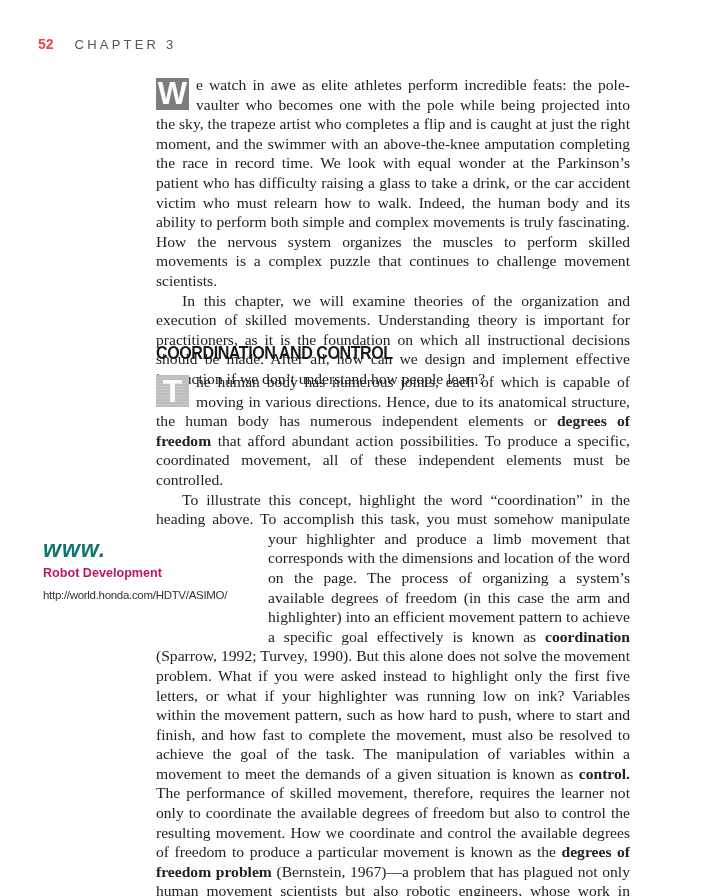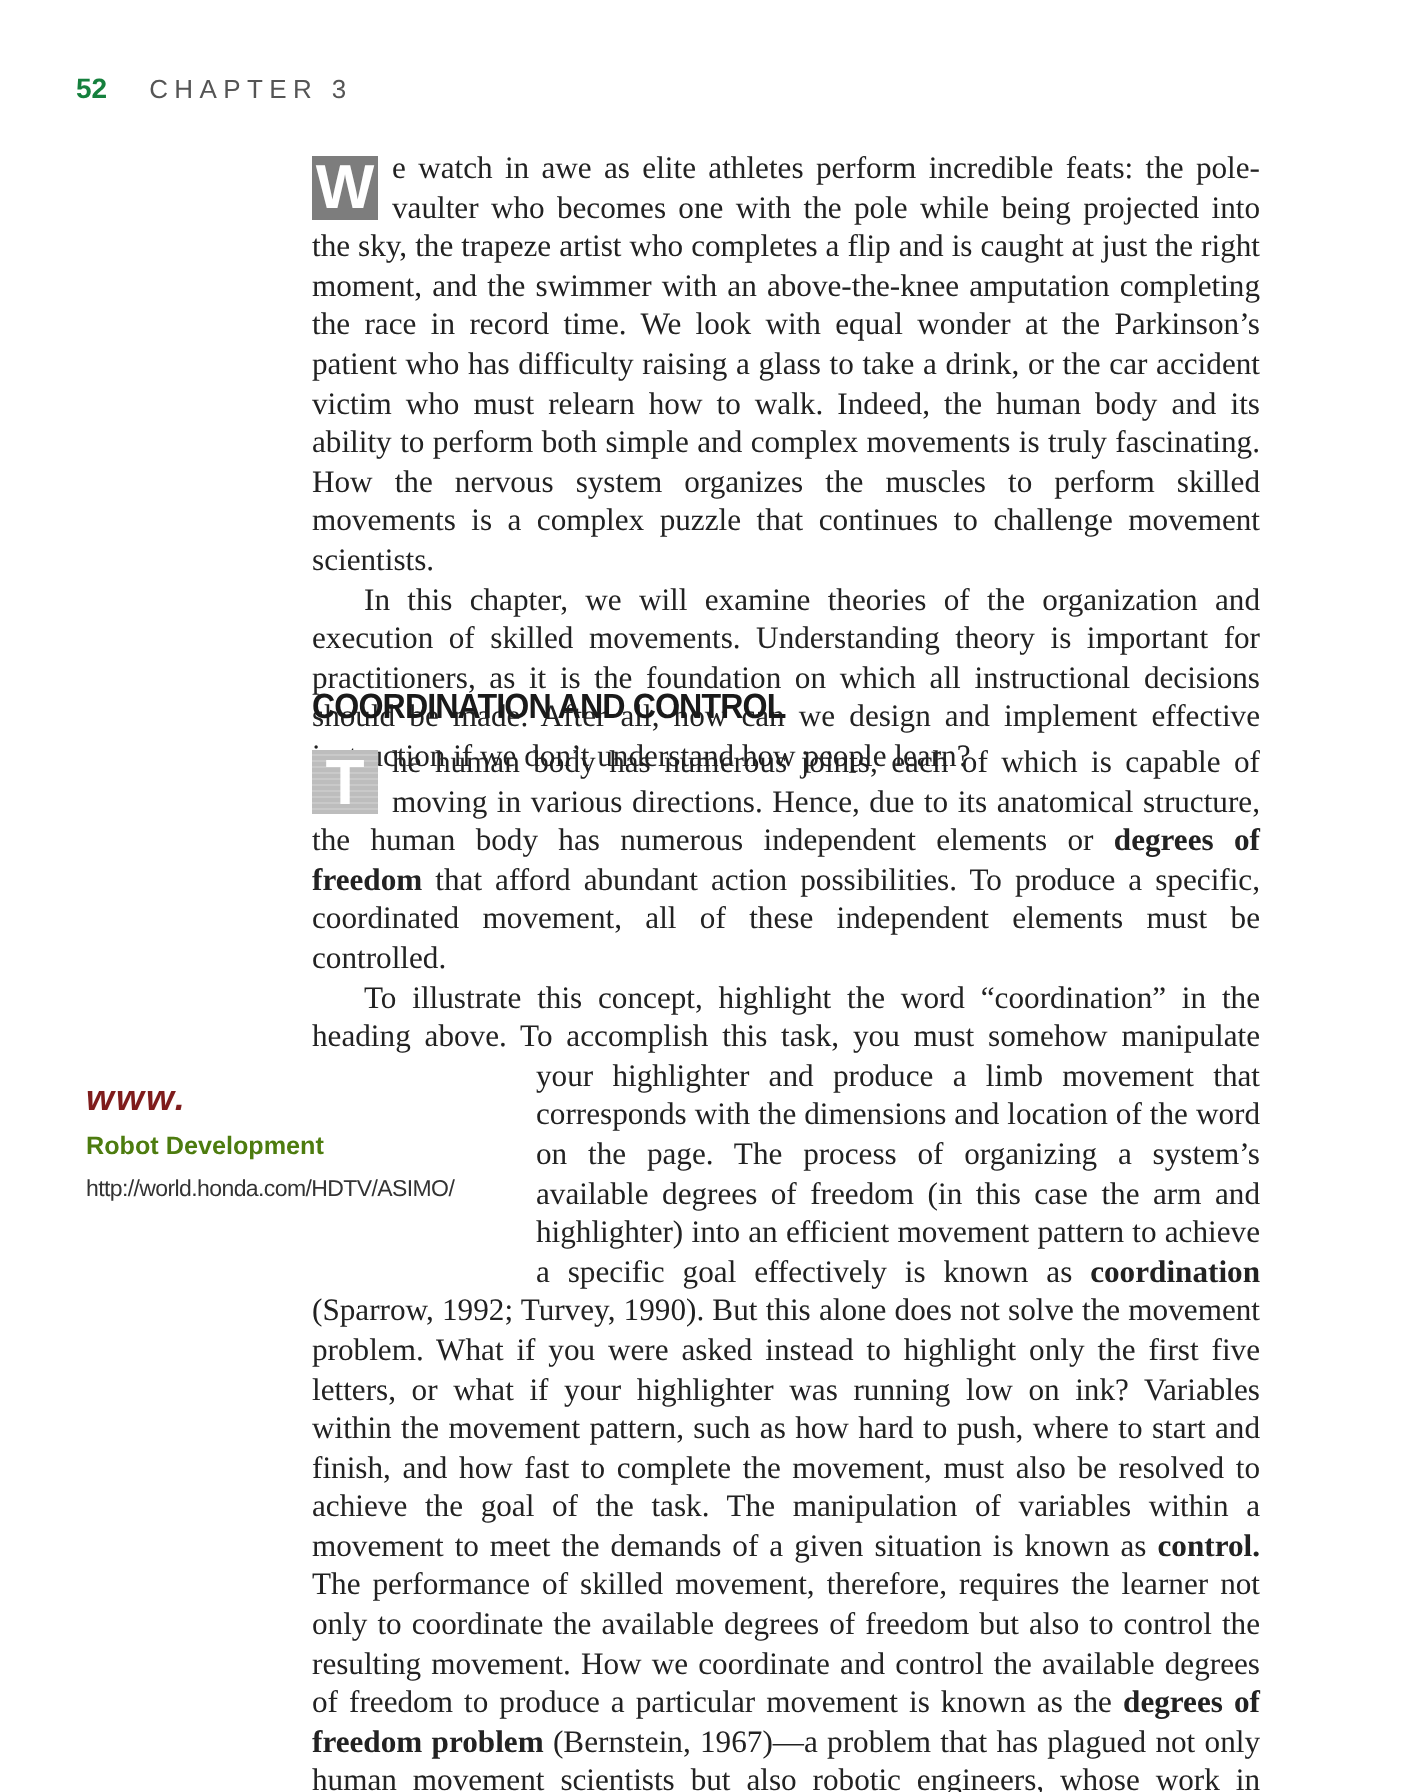--- a/index.html
+++ b/index.html
@@ -19,21 +19,21 @@
     left: 38px;
     top: 36px;
     height: 20px;
     display: flex;
     align-items: baseline;
   }
   .page-number {
     font-family: "Liberation Sans", sans-serif;
     font-weight: bold;
     font-size: 14px;
-    color: #15803d;
+    color: #ef4444;
   }
   .chapter-label {
     font-family: "Liberation Sans", sans-serif;
     font-size: 13px;
     letter-spacing: 3.2px;
     color: #555;
     margin-left: 21px;
   }
   .body-text {
     position: absolute;
@@ -98,31 +98,31 @@
   .sidebar-www {
     position: absolute;
     left: 43px;
     top: 537px;
     width: 215px;
   }
   .www-logo {
     font-family: "Liberation Sans", sans-serif;
     font-weight: bold;
     font-style: italic;
-    font-size: 18px;
+    font-size: 23px;
     letter-spacing: 1px;
-    color: #7f1d1d;
+    color: #0f766e;
     line-height: 24px;
     height: 24px;
   }
   .www-title {
     font-family: "Liberation Sans", sans-serif;
     font-weight: bold;
     font-size: 12.6px;
-    color: #4d7c0f;
+    color: #be185d;
     margin-top: 4px;
     line-height: 16px;
   }
   .www-url {
     font-family: "Liberation Sans", sans-serif;
     font-size: 11.5px;
     color: #333;
     margin-top: 7px;
     line-height: 14px;
     letter-spacing: -0.3px;

